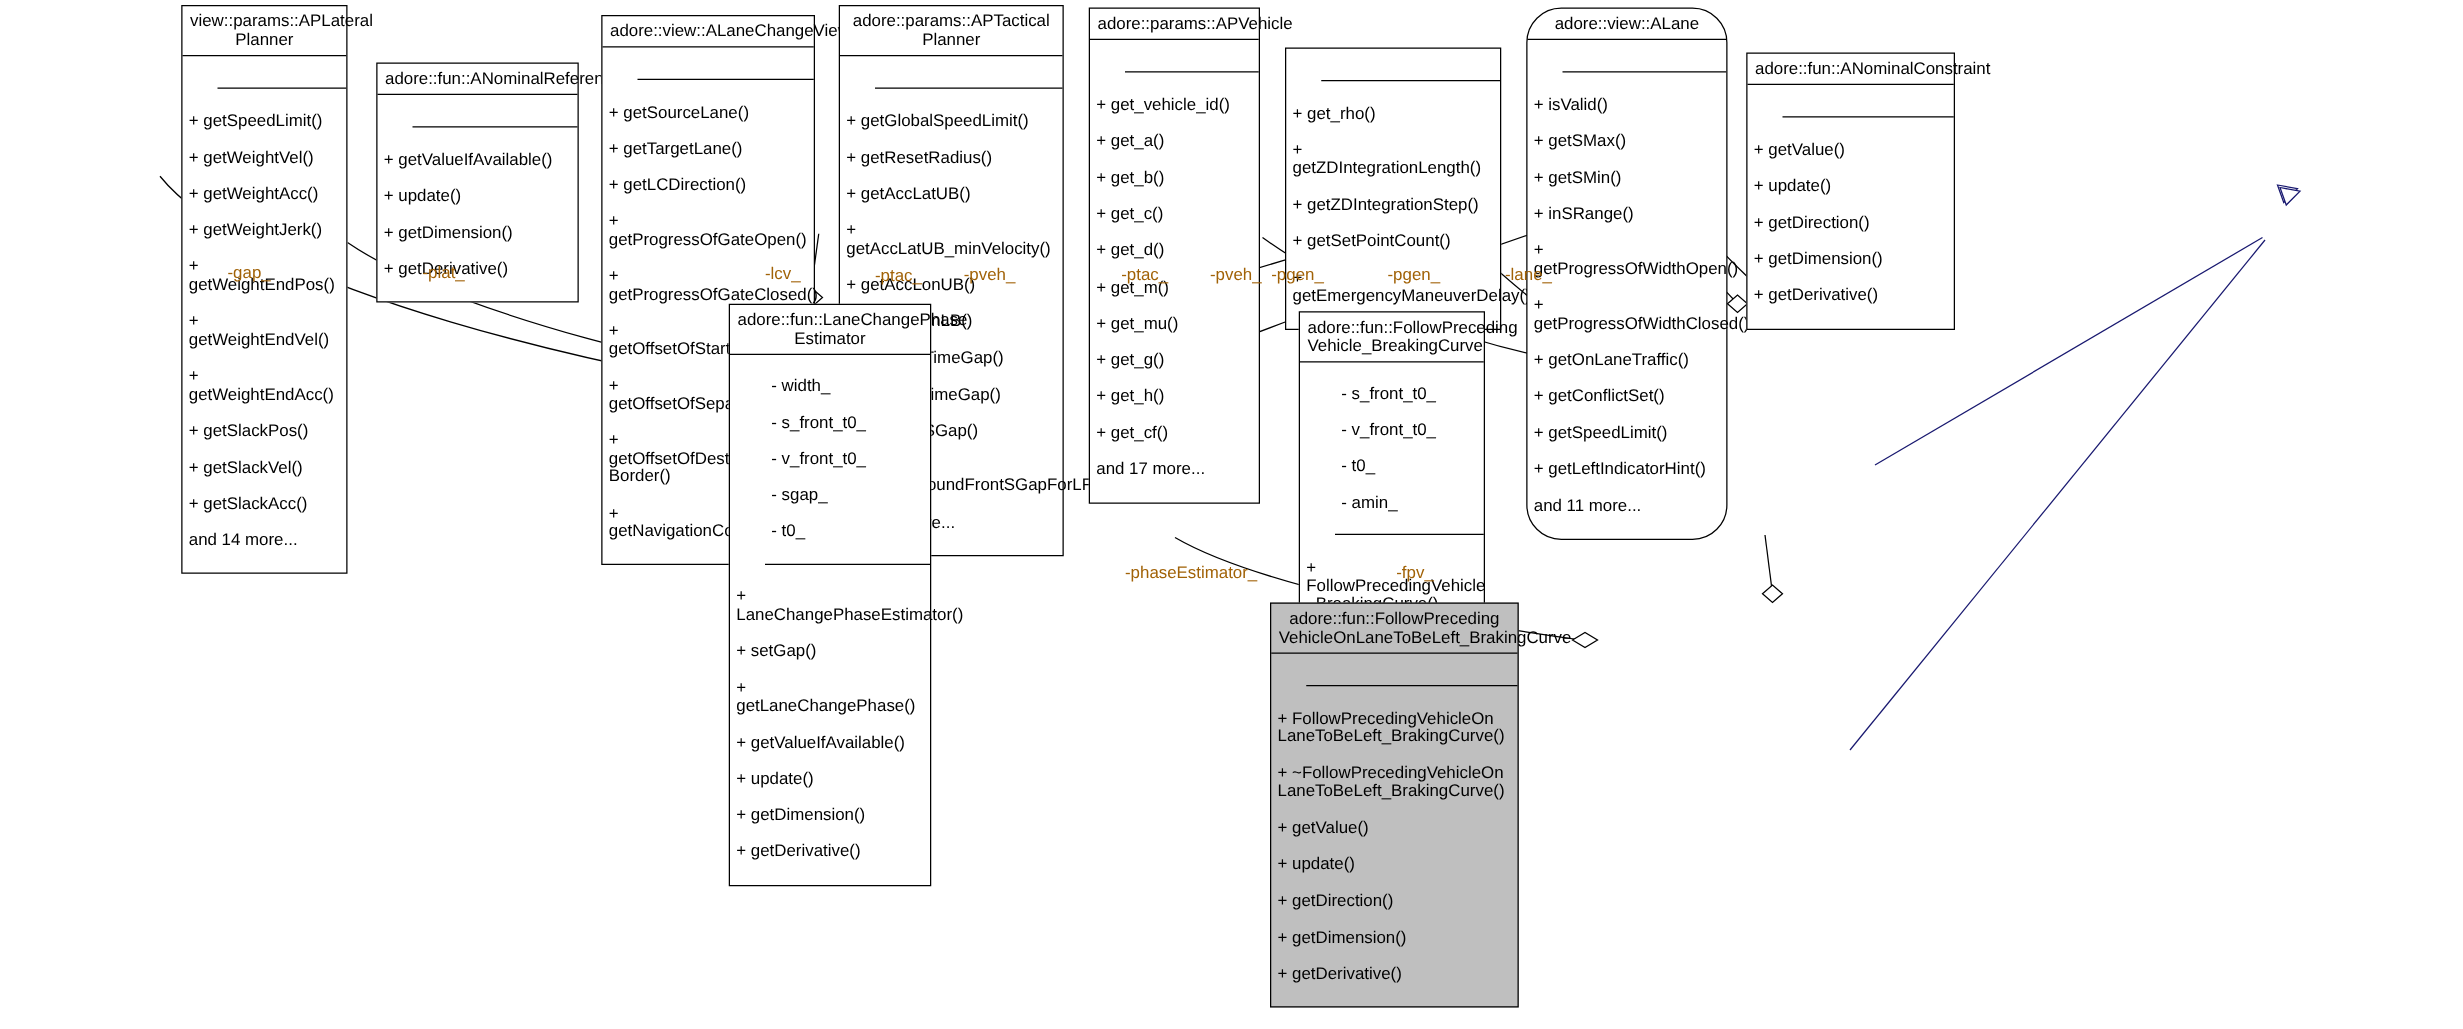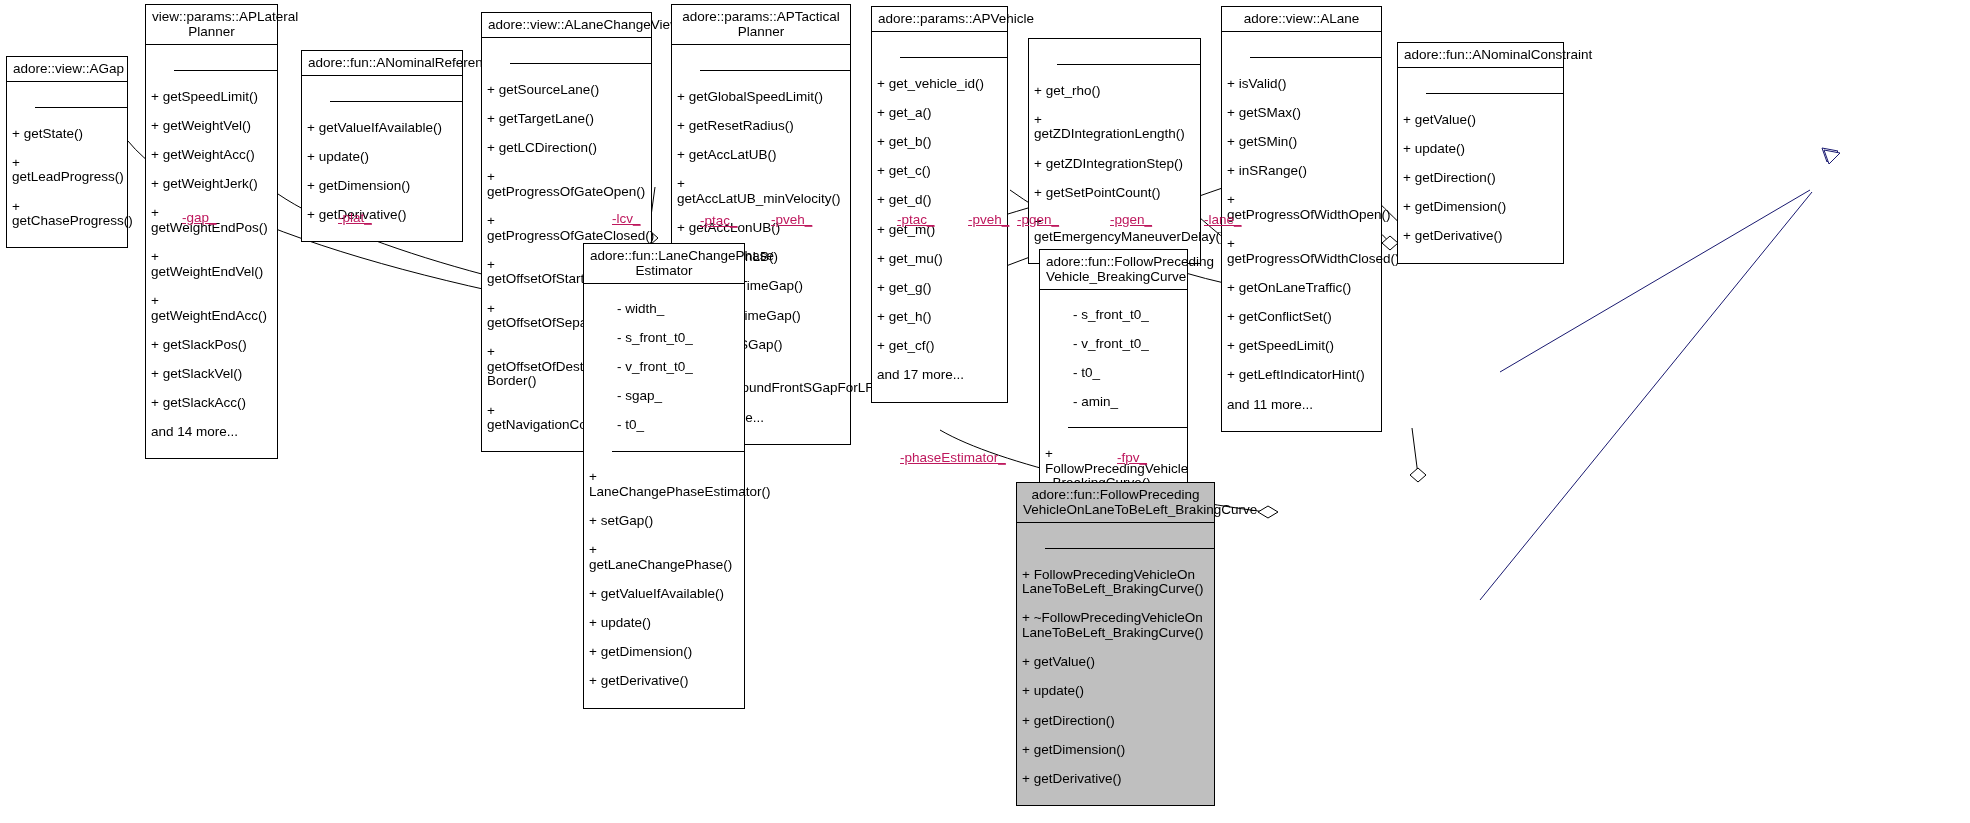--- a/index.html
+++ b/index.html
@@ -63,25 +63,24 @@
     white-space: pre-line;
   }
   .member {
     white-space: normal;
     padding: 0;
     margin: 0;
   }
   .edge-label {
     position: absolute;
     font-size: 13.5px;
-    color: #be185d;
+    color: #a16207;
     background: transparent;
     white-space: nowrap;
     z-index: 6;
-    text-decoration: underline;
   }
 </style>
 </head>
 <body>
 
 <div id="diagram">
 
   <svg id="edges" viewBox="0 0 1970 823">
     <g stroke="#000000" stroke-width="1" fill="none">
 
@@ -133,29 +132,20 @@
       <polygon points="1410,475 1418,468 1426,475 1418,482"></polygon>
     </g>
 
     <g stroke="#191970" stroke-width="1" fill="#ffffff">
       <polygon points="418,146 434,150 424,162"></polygon>
       <polygon points="1822,148 1838,151 1827,162"></polygon>
       <polygon points="1824,150 1840,153 1829,164"></polygon>
     </g>
   </svg>
 
-  <div class="uml-node" style="left:6px; top:56px; width:122px;">
-    <div class="node-title">adore::view::AGap</div>
-    <div class="node-attrs empty"></div>
-    <div class="node-methods">
-      <div class="member">+ getState()</div>
-      <div class="member">+ getLeadProgress()</div>
-      <div class="member">+ getChaseProgress()</div>
-    </div>
-  </div>
 
   <div class="uml-node" style="left:145px; top:4px; width:133px;">
     <div class="node-title">view::params::APLateral
 Planner</div>
     <div class="node-attrs empty"></div>
     <div class="node-methods">
       <div class="member">+ getSpeedLimit()</div>
       <div class="member">+ getWeightVel()</div>
       <div class="member">+ getWeightAcc()</div>
       <div class="member">+ getWeightJerk()</div>
@@ -237,21 +227,21 @@
     <div class="node-attrs empty"></div>
     <div class="node-methods">
       <div class="member">+ get_rho()</div>
       <div class="member">+ getZDIntegrationLength()</div>
       <div class="member">+ getZDIntegrationStep()</div>
       <div class="member">+ getSetPointCount()</div>
       <div class="member">+ getEmergencyManeuverDelay()</div>
     </div>
   </div>
 
-  <div class="uml-node" style="left:1221px; top:6px; width:161px;">
+  <div class="uml-node" style="left:1221px; top:6px; width:161px;border-radius:28px;">
     <div class="node-title">adore::view::ALane</div>
     <div class="node-attrs empty"></div>
     <div class="node-methods">
       <div class="member">+ isValid()</div>
       <div class="member">+ getSMax()</div>
       <div class="member">+ getSMin()</div>
       <div class="member">+ inSRange()</div>
       <div class="member">+ getProgressOfWidthOpen()</div>
       <div class="member">+ getProgressOfWidthClosed()</div>
       <div class="member">+ getOnLaneTraffic()</div>

